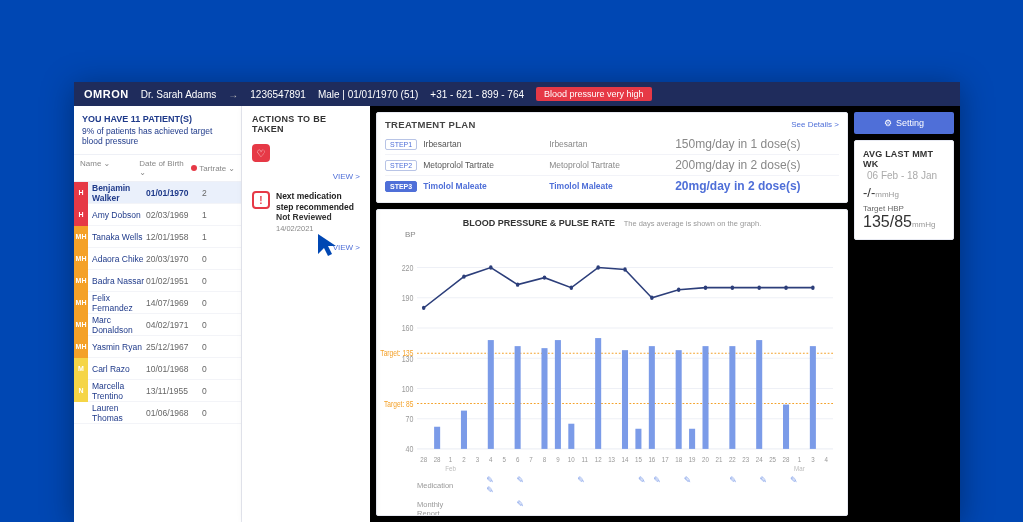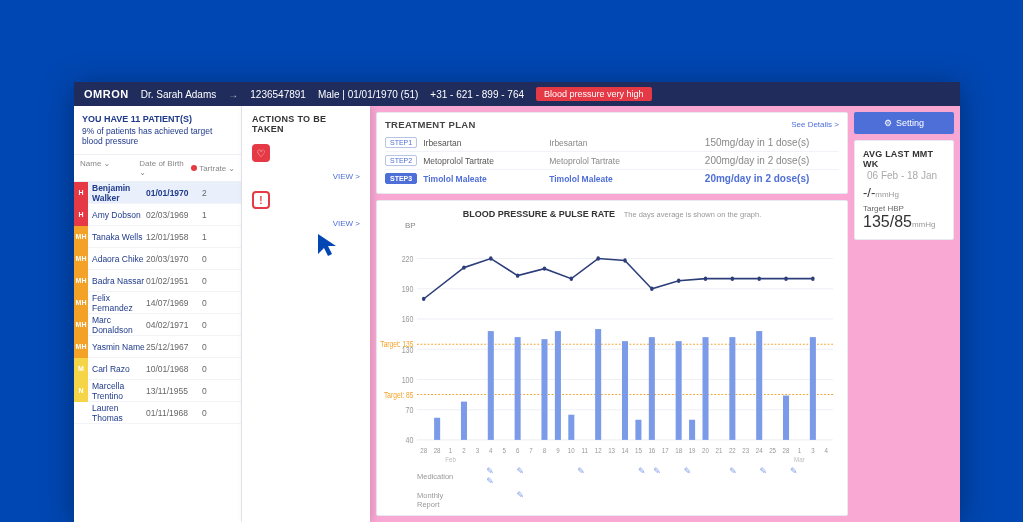--- a/index.html
+++ b/index.html
@@ -1,17 +1,17 @@
 <!DOCTYPE html>
 <html><head>
 <meta charset="utf-8">
 <style>
 *{box-sizing:border-box;margin:0;padding:0;font-family:-apple-system,BlinkMacSystemFont,"Segoe UI",Arial,sans-serif}
 body{background:#0047b3;width:1023px;height:522px;overflow:hidden;position:relative}
-.app{position:absolute;left:74px;top:82px;width:886px;height:440px;background:#f9a8d4;box-shadow:0 4px 30px rgba(0,0,0,.35);display:flex;flex-direction:column}
+.app{position:absolute;left:74px;top:82px;width:886px;height:440px;background:#000000;box-shadow:0 4px 30px rgba(0,0,0,.35);display:flex;flex-direction:column}
 .topbar{height:24px;background:#1f2c5c;display:flex;align-items:center;padding:0 10px;color:#fff;font-size:10px;gap:12px}
 .logo{font-weight:700;letter-spacing:.5px;font-size:11px}
 .arrow{color:#bbb;font-size:10px}
 .pill-red{background:#e63946;color:#fff;padding:2px 8px;border-radius:2px;font-size:9px}
 .body{flex:1;display:flex;overflow:hidden}
 .sidebar{width:168px;background:#fff;border-right:1px solid #e5e7ef;display:flex;flex-direction:column}
 .notice{padding:8px;font-size:8.5px;color:#1f3a8a;border-bottom:1px solid #eef0f6}
 .notice-title{font-weight:700;font-size:9px;margin-bottom:2px}
 .tbl-head{display:flex;font-size:8px;color:#888;padding:4px 6px;border-bottom:1px solid #eef0f6;gap:4px}
 .col-name{width:60px}
@@ -45,21 +45,21 @@
 .tp{padding:6px 8px}
 .tp-head{display:flex;justify-content:space-between;align-items:center;margin-bottom:4px}
 .tp-title{font-size:9.5px;font-weight:700;color:#444;letter-spacing:.3px}
 .see-details{font-size:8px;color:#4f6fd8;cursor:pointer}
 .tp-row{display:flex;align-items:center;font-size:8.5px;padding:3px 0;border-bottom:1px solid #f2f3f8;gap:6px}
 .tp-row:last-child{border-bottom:none}
 .step-tag{font-size:7px;padding:1px 4px;border:1px solid #b8c4e6;color:#4f6fd8;border-radius:2px}
 .step-tag.active{background:#4f6fd8;color:#fff;border-color:#4f6fd8}
 .drug1{width:120px;color:#555}
 .drug2{width:120px;color:#888}
-.dose{flex:1;text-align:center;color:#888;font-size:10px}
+.dose{flex:1;text-align:left;color:#888;font-size:12px}
 .tp-row.hl{color:#4f6fd8;font-weight:600}
 .tp-row.hl .drug1,.tp-row.hl .drug2,.tp-row.hl .dose{color:#4f6fd8}
 .chart-card{flex:1;padding:8px;position:relative;overflow:hidden}
 .chart-head{text-align:center;font-size:9px;margin-bottom:15px}
 .chart-title{font-weight:700;color:#333}
 .chart-sub{color:#999;font-size:7.5px;margin-left:6px}
 .bp-label{position:absolute;left:28px;top:20px;font-size:8px;color:#888}
 .chart-area{position:relative;margin-left:32px;margin-right:6px;height:230px}
 .chart-svg{width:100%;height:100%}
 .legend-row{display:flex;font-size:7.5px;color:#999;gap:6px;padding:2px 0 2px 32px;align-items:center}
@@ -138,53 +138,58 @@
             <span class="ac">0</span>
           </div>
           <div class="row">
             <span class="tag t-orange">MH</span>
             <span class="nm">Marc Donaldson</span>
             <span class="db">04/02/1971</span>
             <span class="ac">0</span>
           </div>
           <div class="row">
             <span class="tag t-orange">MH</span>
-            <span class="nm">Yasmin Name</span>
+            <span class="nm">Yasmin Ryan</span>
             <span class="db">25/12/1967</span>
             <span class="ac">0</span>
           </div>
           <div class="row">
             <span class="tag t-yellow">M</span>
             <span class="nm">Carl Razo</span>
             <span class="db">10/01/1968</span>
             <span class="ac">0</span>
           </div>
           <div class="row">
             <span class="tag t-yellow">N</span>
             <span class="nm">Marcella Trentino</span>
             <span class="db">13/11/1955</span>
             <span class="ac">0</span>
           </div>
           <div class="row">
             <span class="tag "></span>
             <span class="nm">Lauren Thomas</span>
-            <span class="db">01/11/1968</span>
+            <span class="db">01/06/1968</span>
             <span class="ac">0</span>
           </div>
         </div>
     </div>
 
     <div class="panel">
       <div class="panel-title">ACTIONS TO BE TAKEN</div>
       <div class="action-card">
         <div class="aicon aicon-red">♡</div>
       </div>
       <div class="view-link">VIEW &gt;</div>
       <div class="action-card">
         <div class="aicon aicon-ring">!</div>
+        <div class="acard-text">
+          <div class="acard-title">Next medication step recommended</div>
+          <div class="acard-not">Not Reviewed</div>
+          <div class="acard-sub">14/02/2021</div>
+        </div>
       </div>
       <div class="view-link">VIEW &gt;</div>
     </div>
 
     <div class="main">
       <div class="mleft">
         <div class="card tp">
           <div class="tp-head">
             <span class="tp-title">TREATMENT PLAN</span>
             <span class="see-details">See Details &gt;</span>

